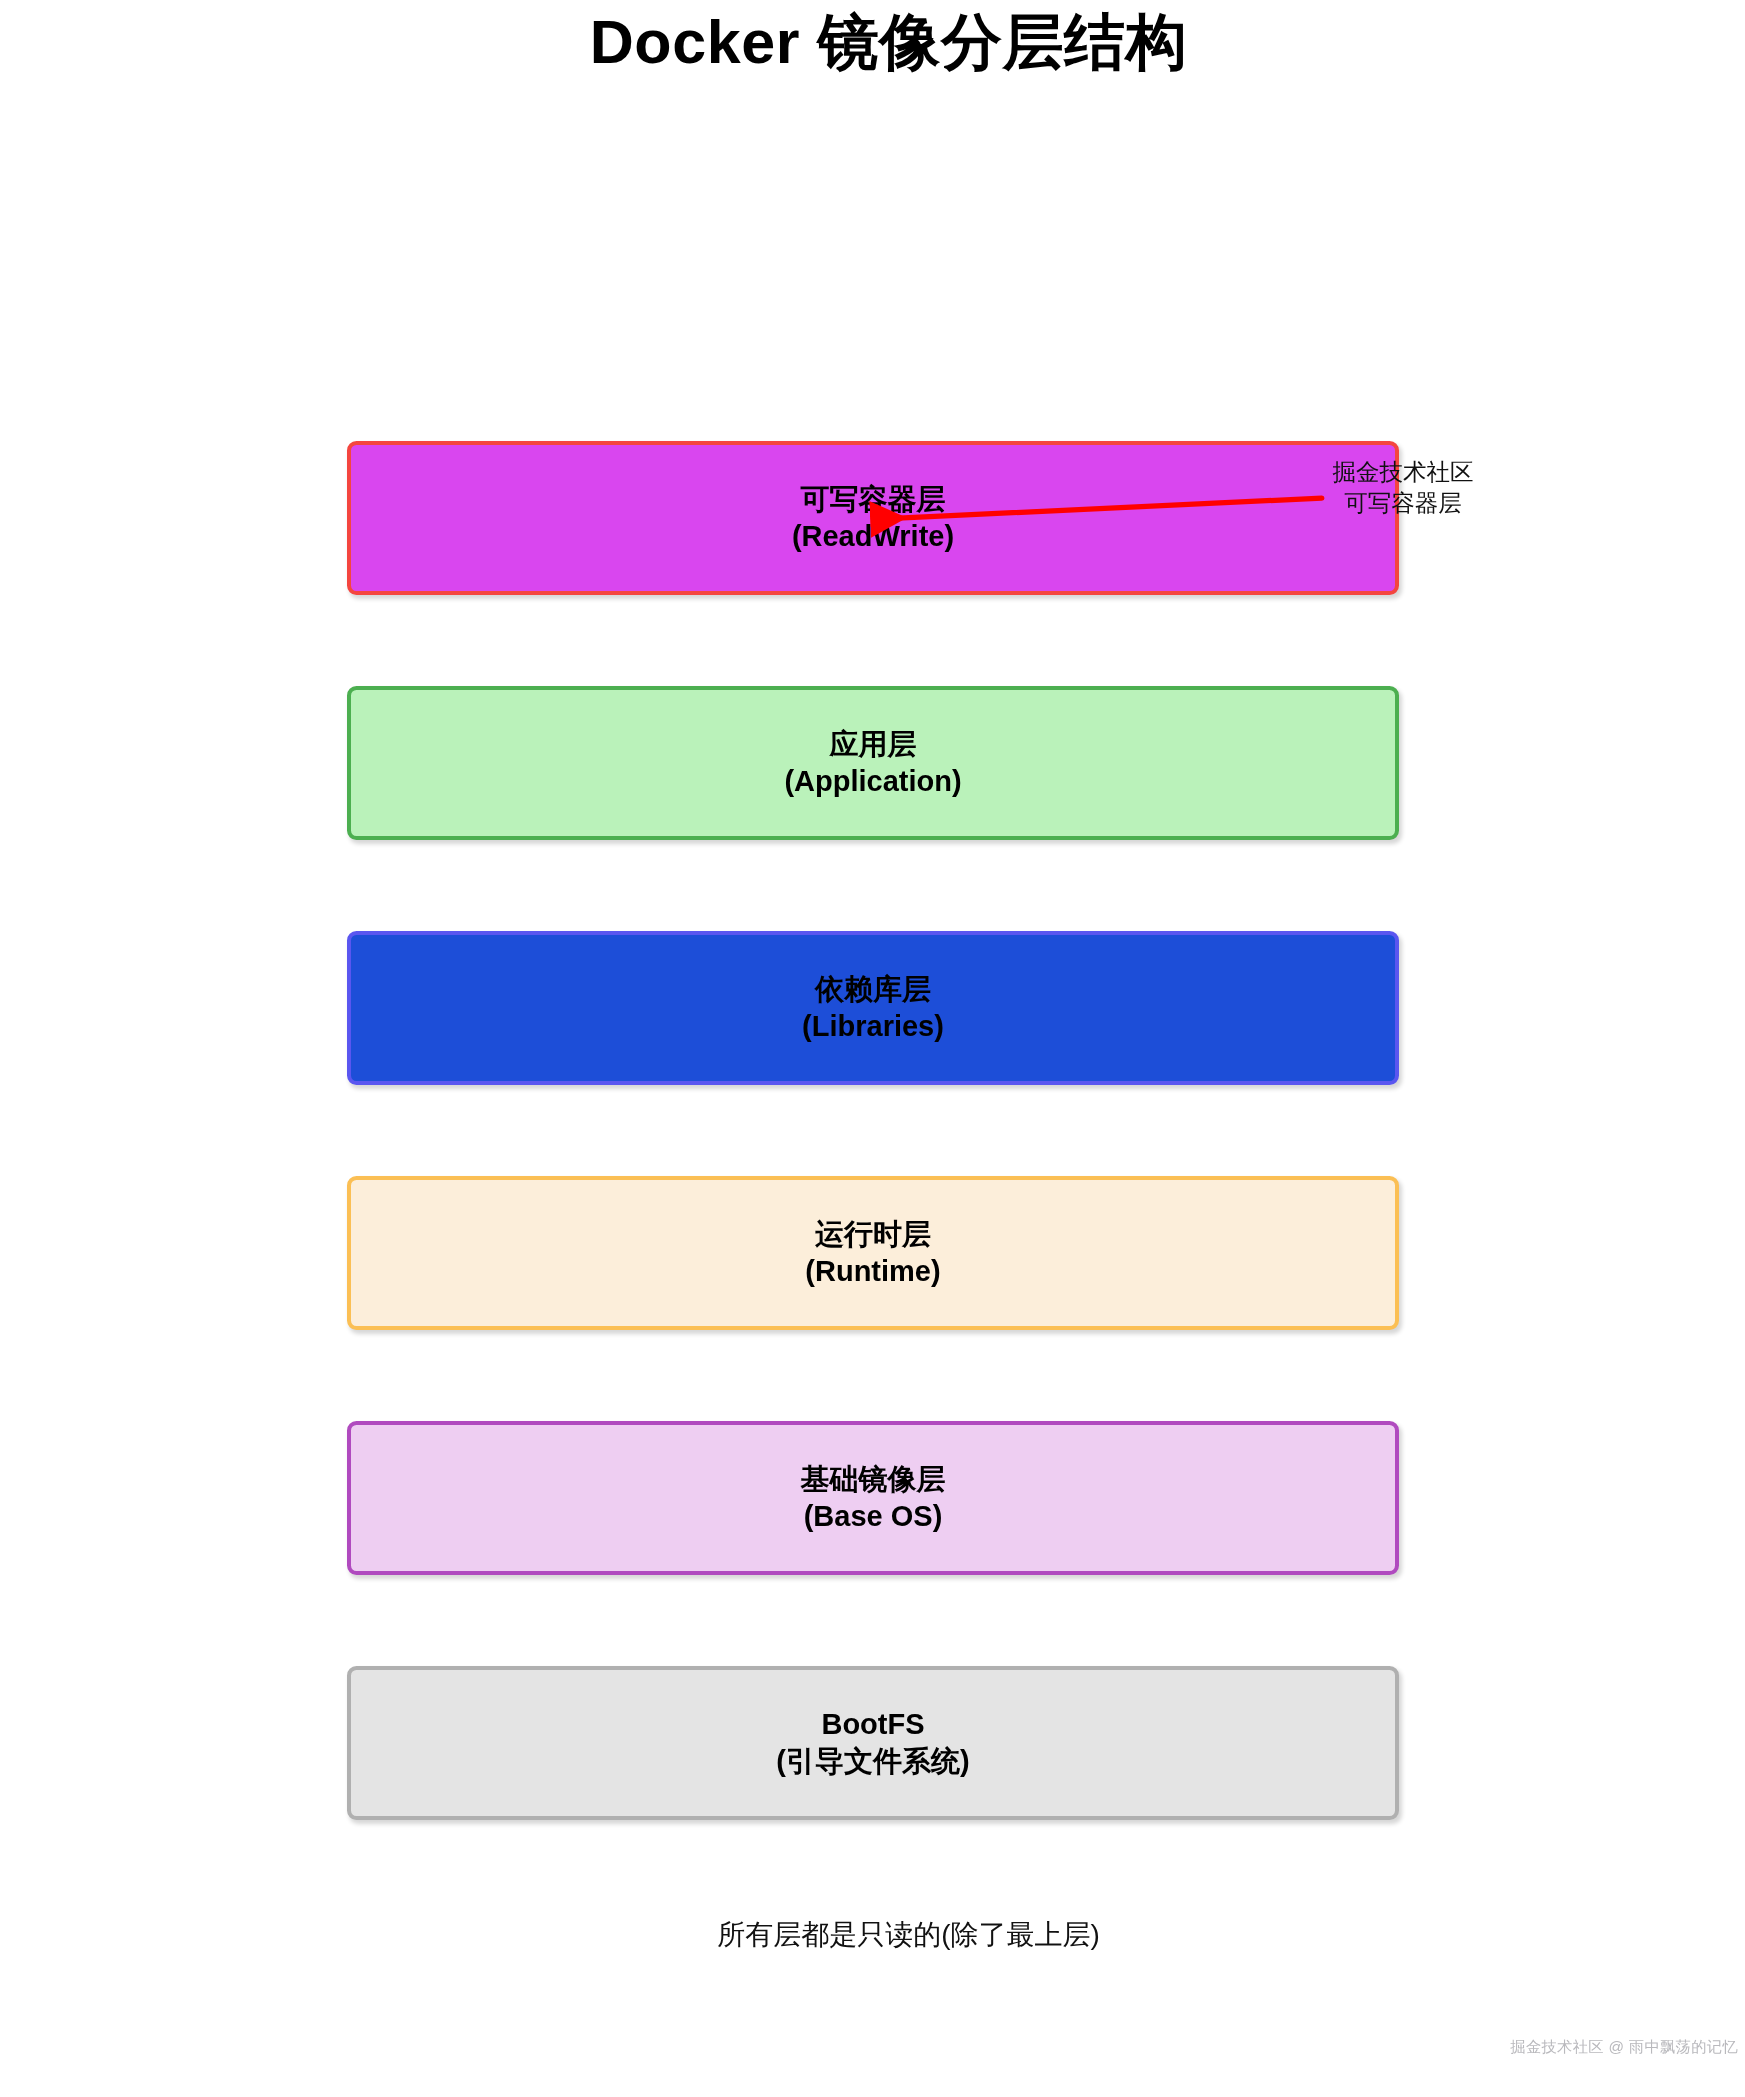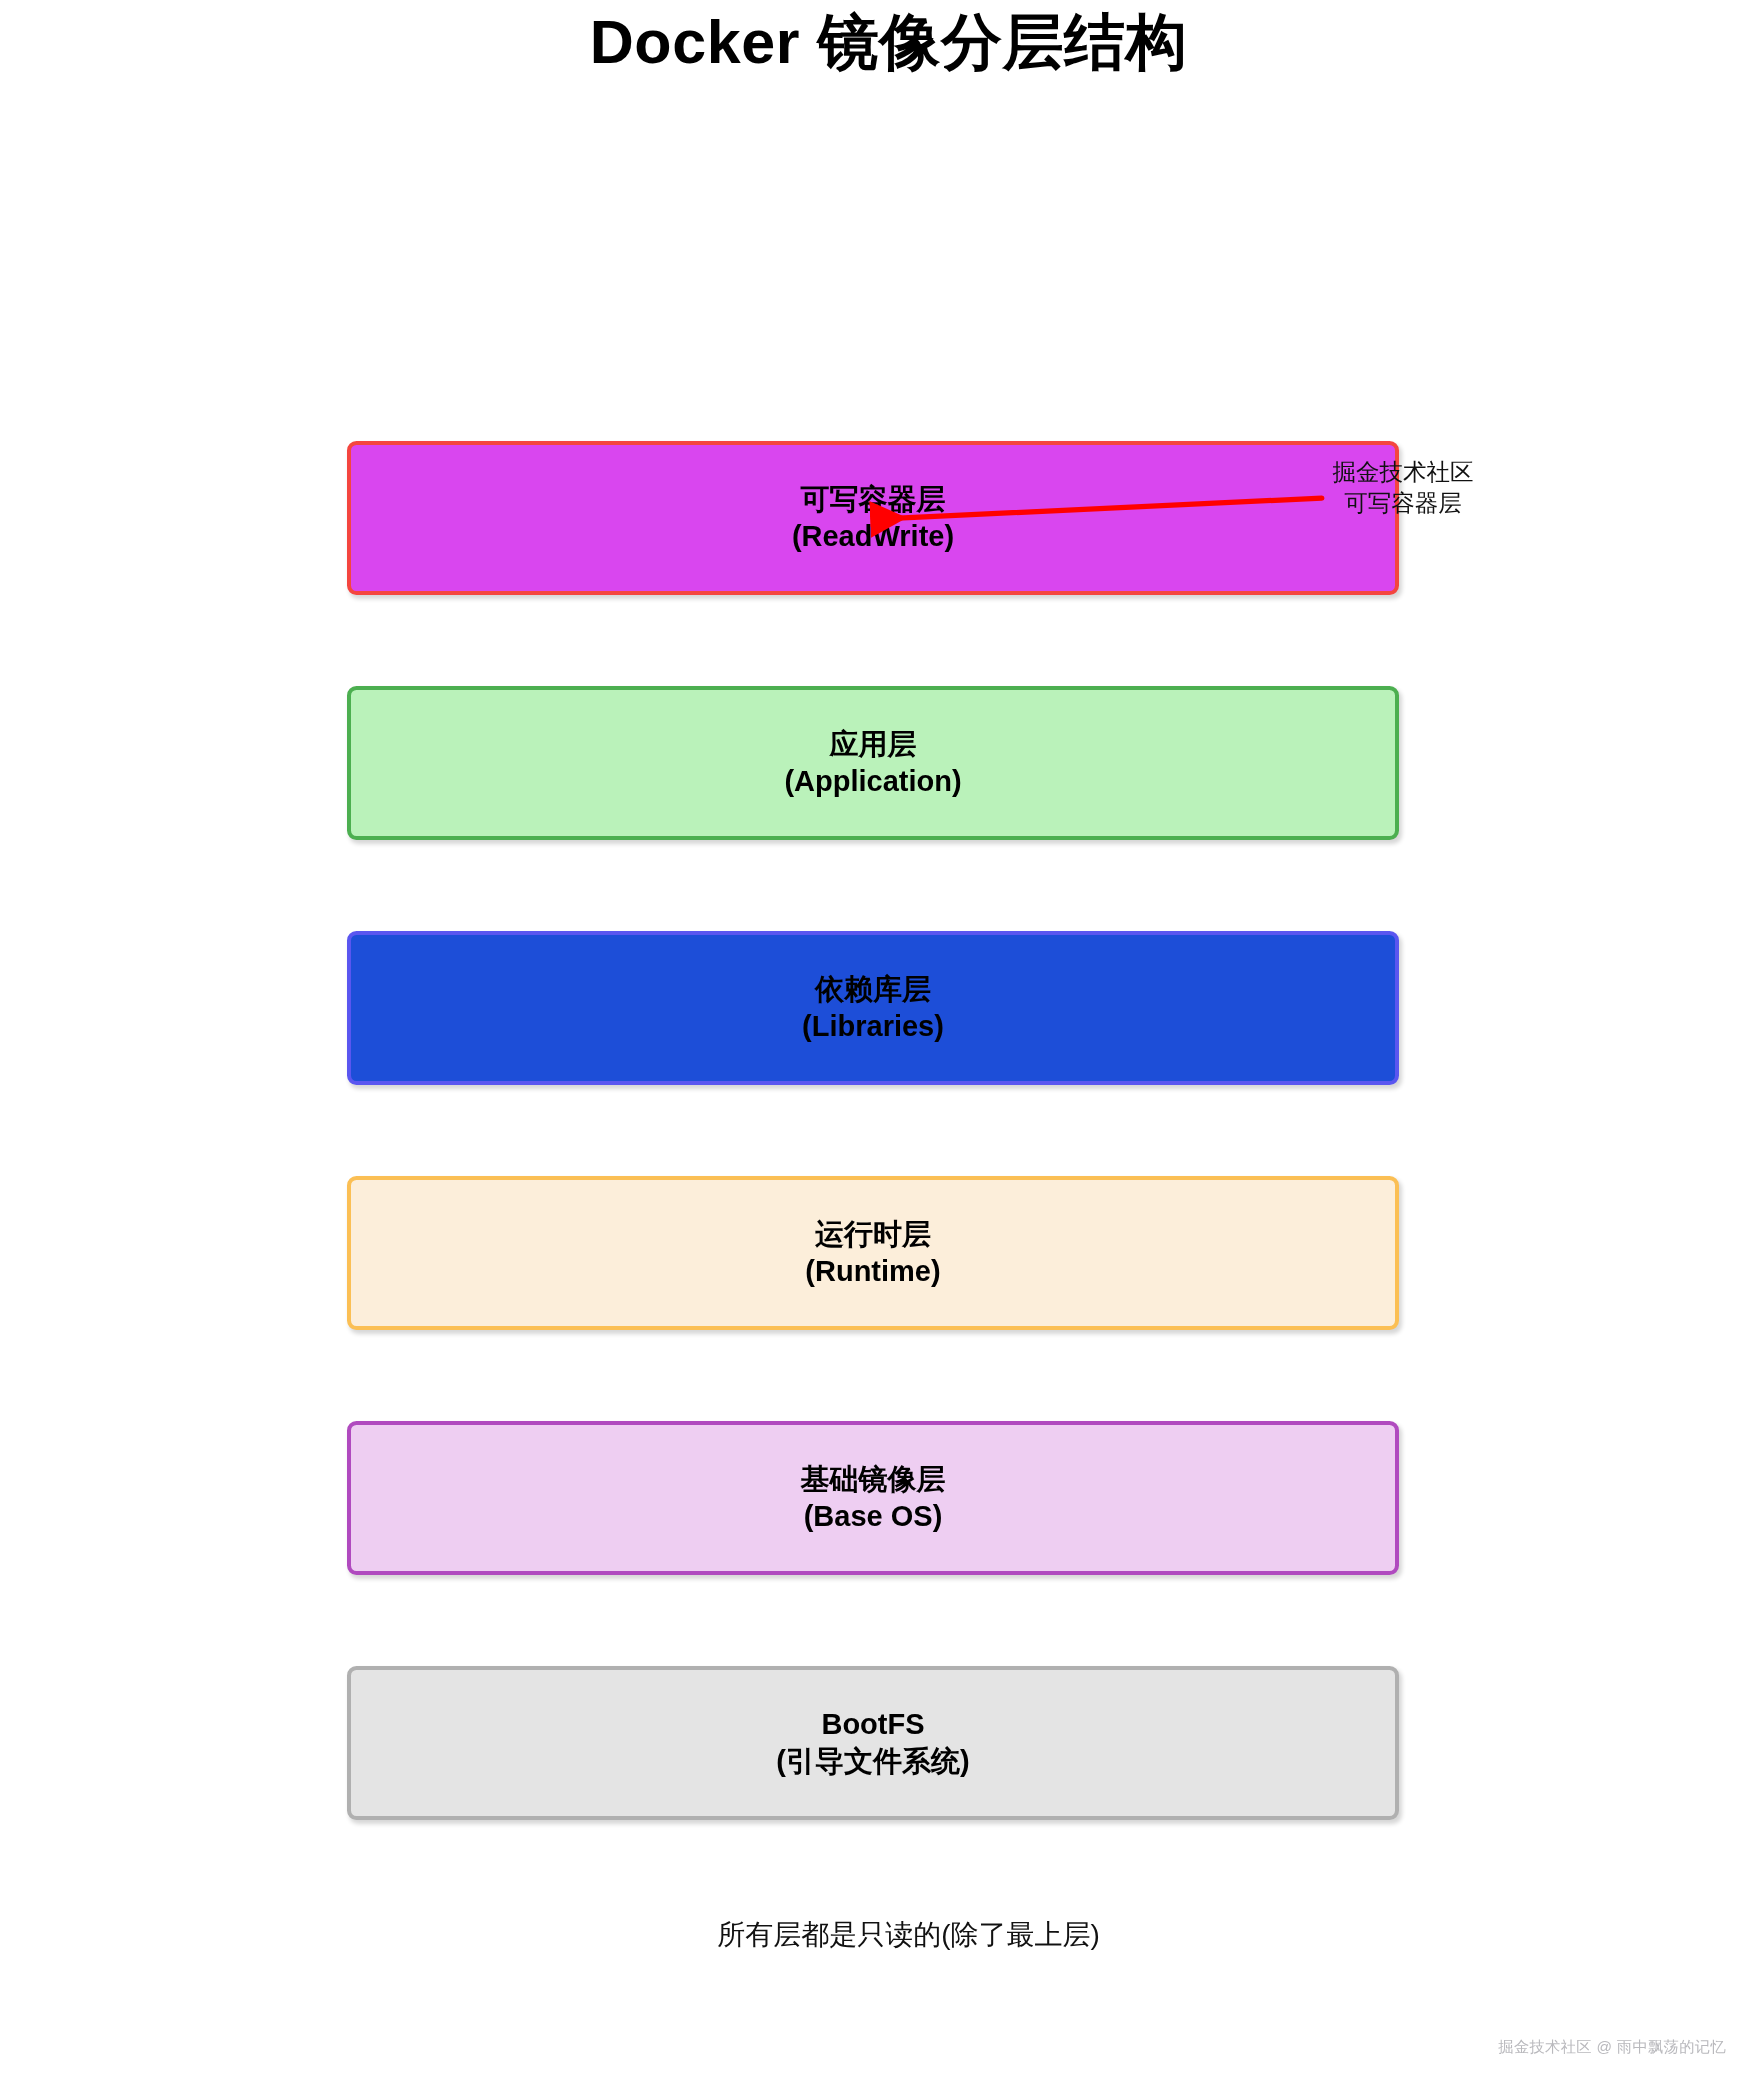--- a/index.html
+++ b/index.html
@@ -98,21 +98,21 @@
     text-align: center;
     font-size: 28px;
     line-height: 1.42;
     color: #111111;
     padding-left: 36px;
   }
   #footer-note div { white-space: nowrap; }
 
   #watermark {
     position: absolute;
-    right: 19px;
+    right: 7px;
     top: 2037px;
     font-size: 15.3px;
     color: #b9b9bd;
     letter-spacing: 0.3px;
     white-space: nowrap;
   }
 </style>
 </head>
 <body>
 

